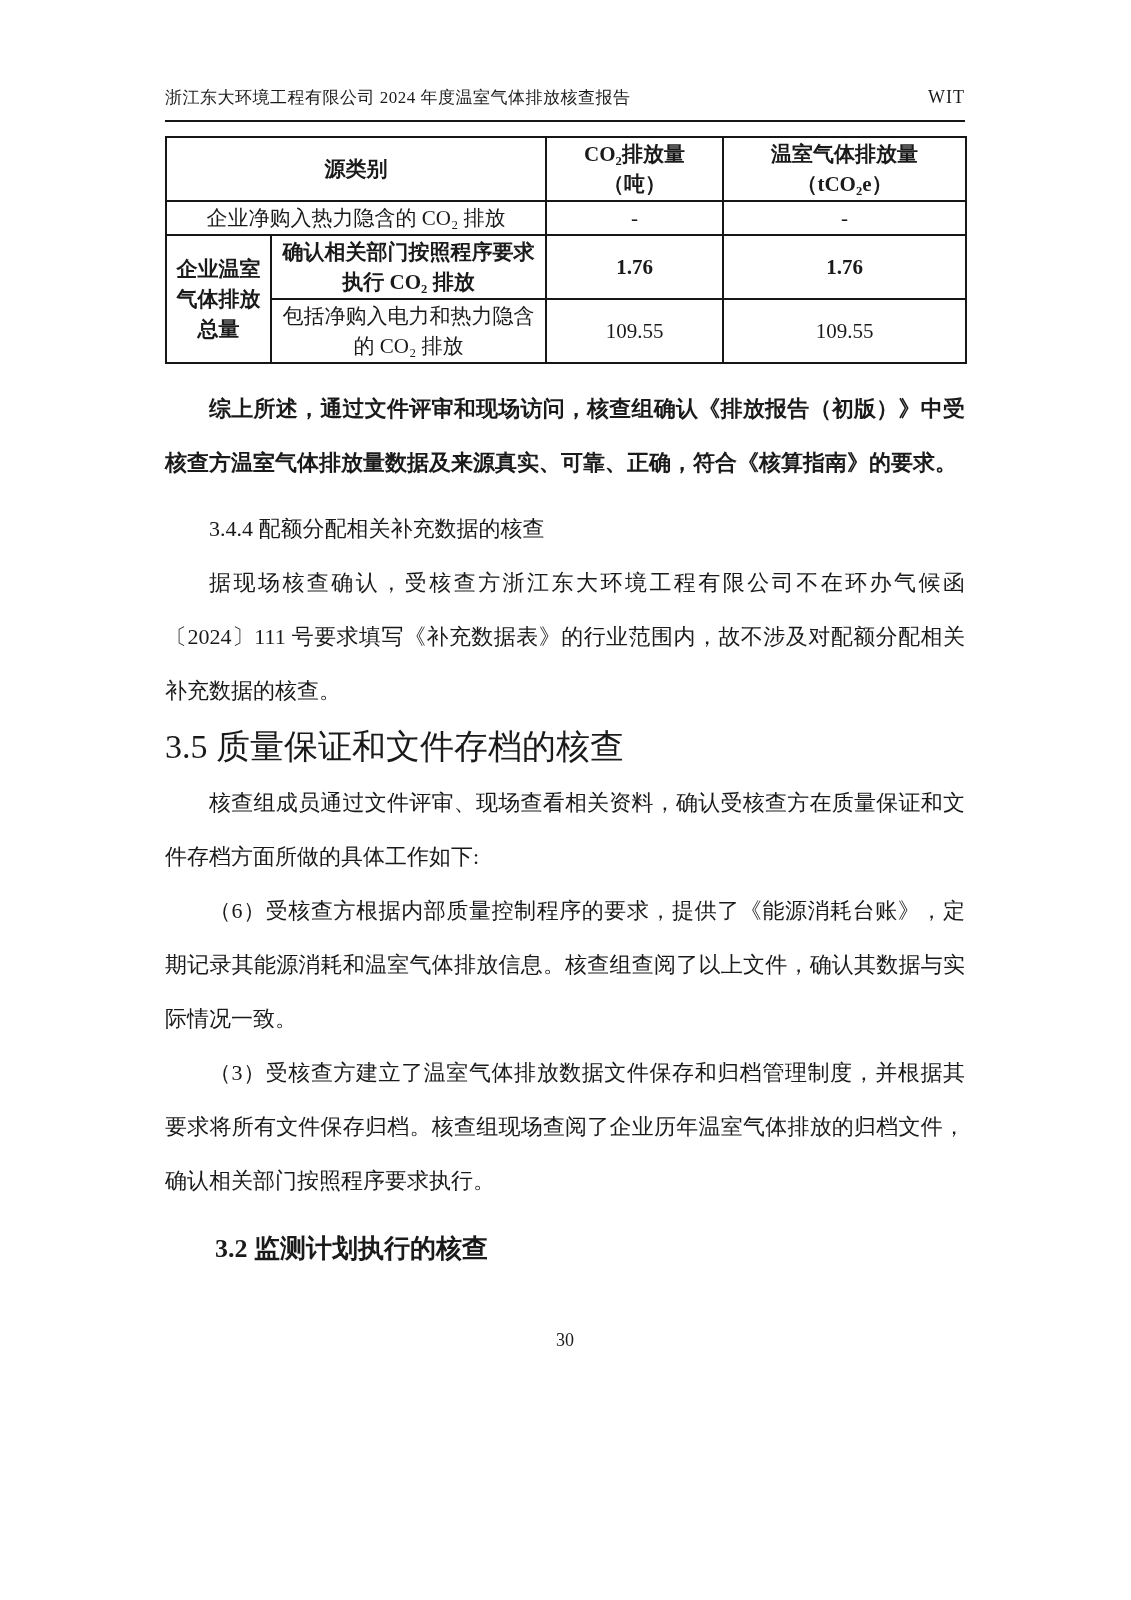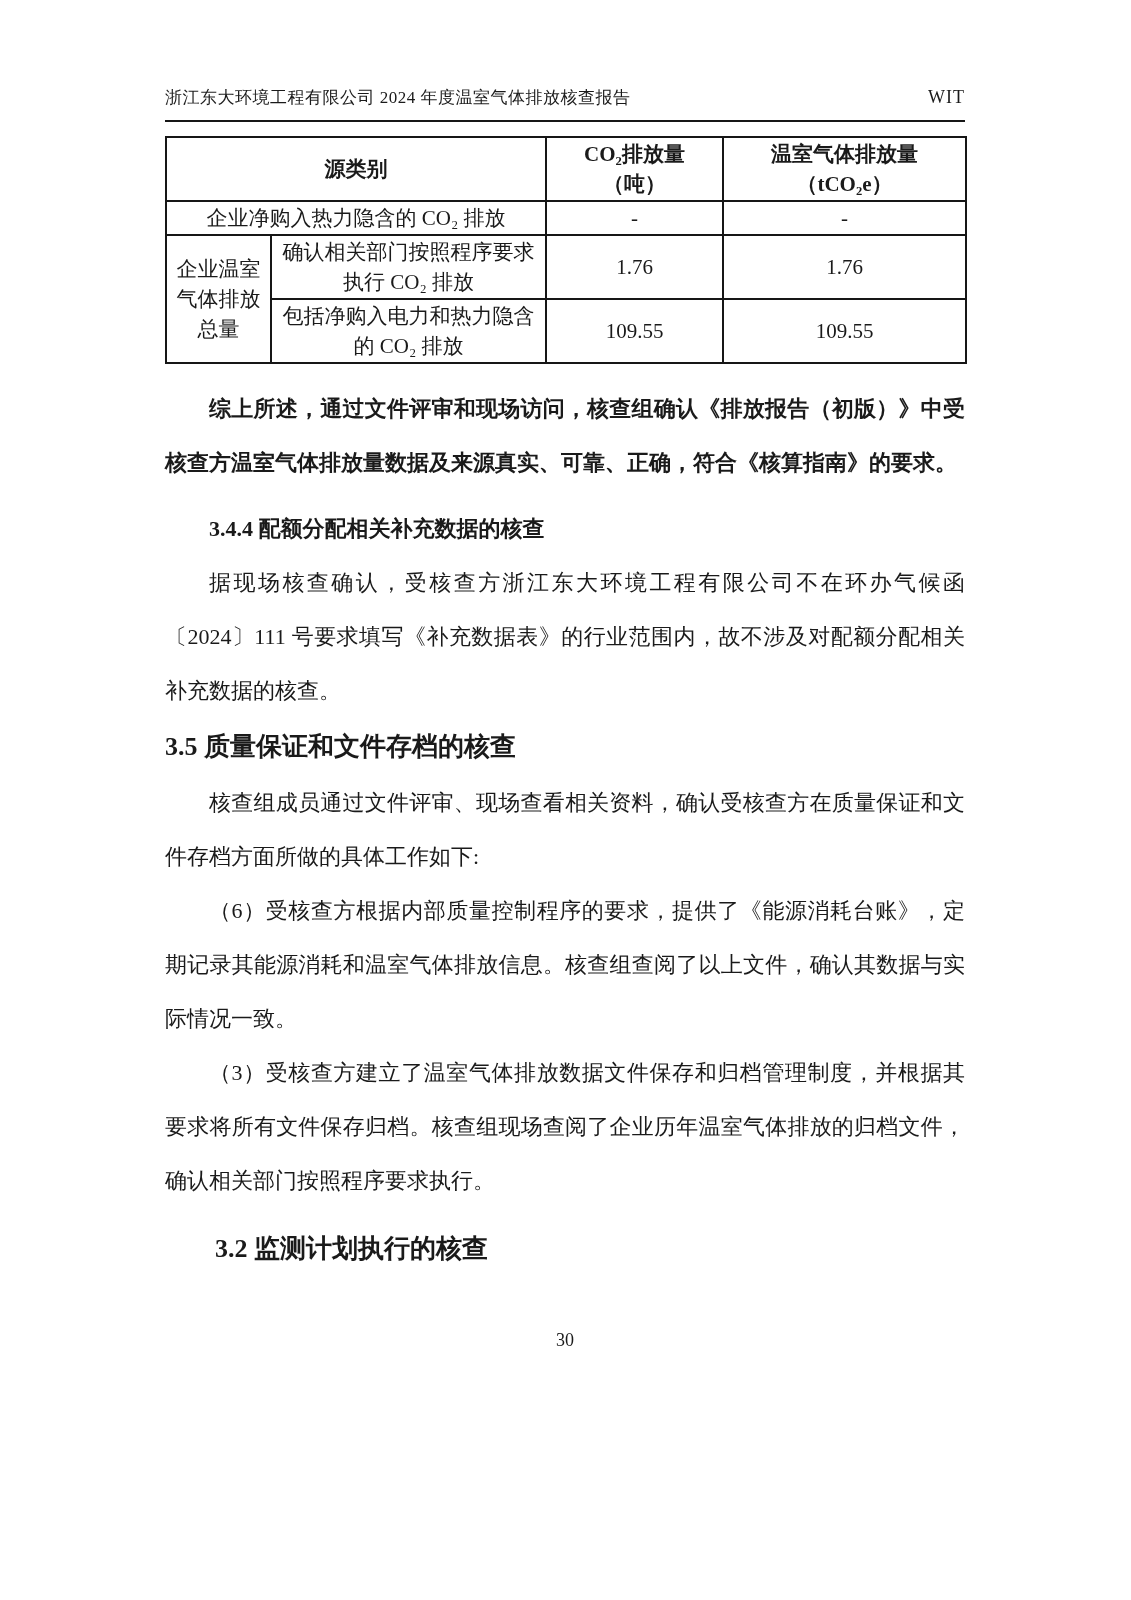--- a/index.html
+++ b/index.html
@@ -40,42 +40,42 @@
   table.emissions td {
     border: 2px solid #161616;
     line-height: 30px;
     padding: 1px 4px;
     vertical-align: middle;
   }
   .th { font-weight: bold; }
   .pre { white-space: pre-line; margin-top: 32px; }
   .r-hdr  { height: 62px; }
   .r-heat { height: 33px; }
-  .r-excl { height: 60px; }
+  .r-excl { height: 60px; font-weight: bold; }
   .r-incl { height: 58px; }
   p.body {
     font-size: 22px;
     line-height: 54px;
     text-align: justify;
     text-justify: inter-character;
     text-indent: 44px;
   }
   .bold { font-weight: bold; }
   .p-summary { margin-top: 18px; }
   h3.s344 {
     font-size: 22px;
     line-height: 54px;
-    font-weight: bold;
+    font-weight: normal;
     text-indent: 44px;
     margin-top: 12px;
   }
   h2.s35 {
-    font-size: 26px;
+    font-size: 34px;
     line-height: 58px;
-    font-weight: bold;
+    font-weight: normal;
   }
   h2.s36 {
     font-size: 26px;
     line-height: 58px;
     font-weight: bold;
     text-indent: 50px;
     margin-top: 12px;
   }
   .pagenum {
     text-align: center;

